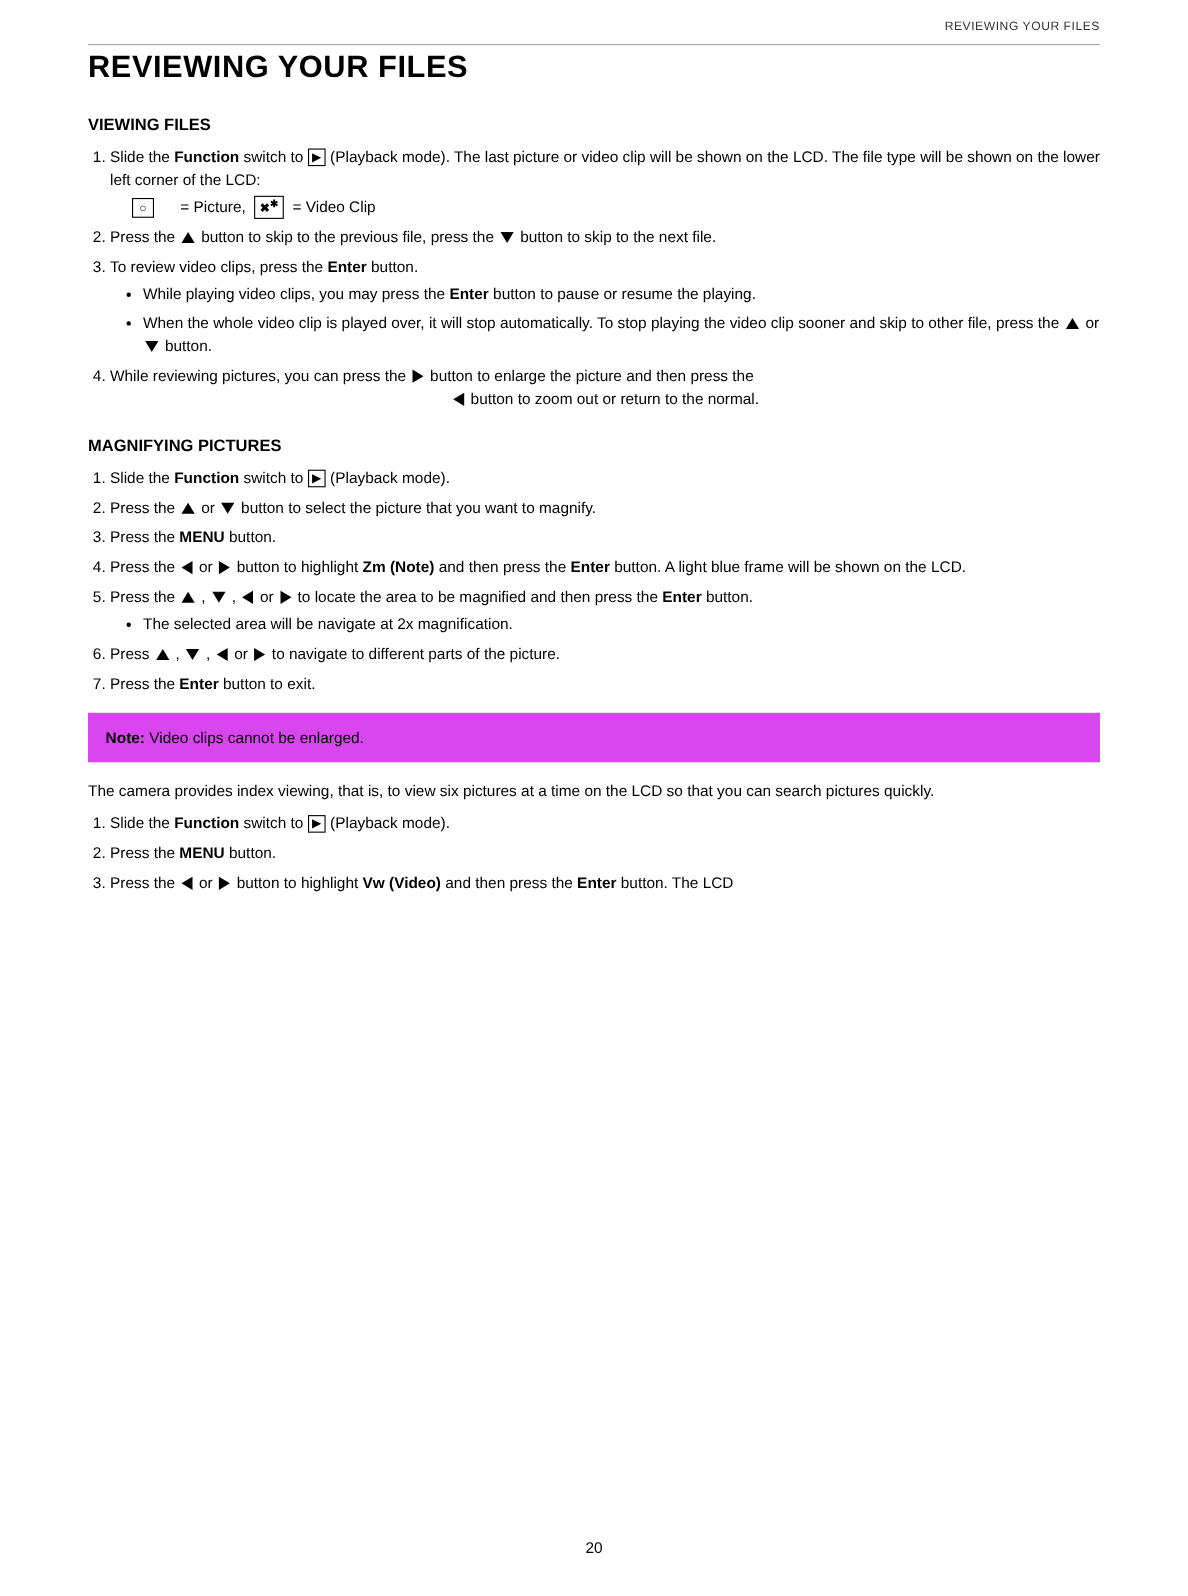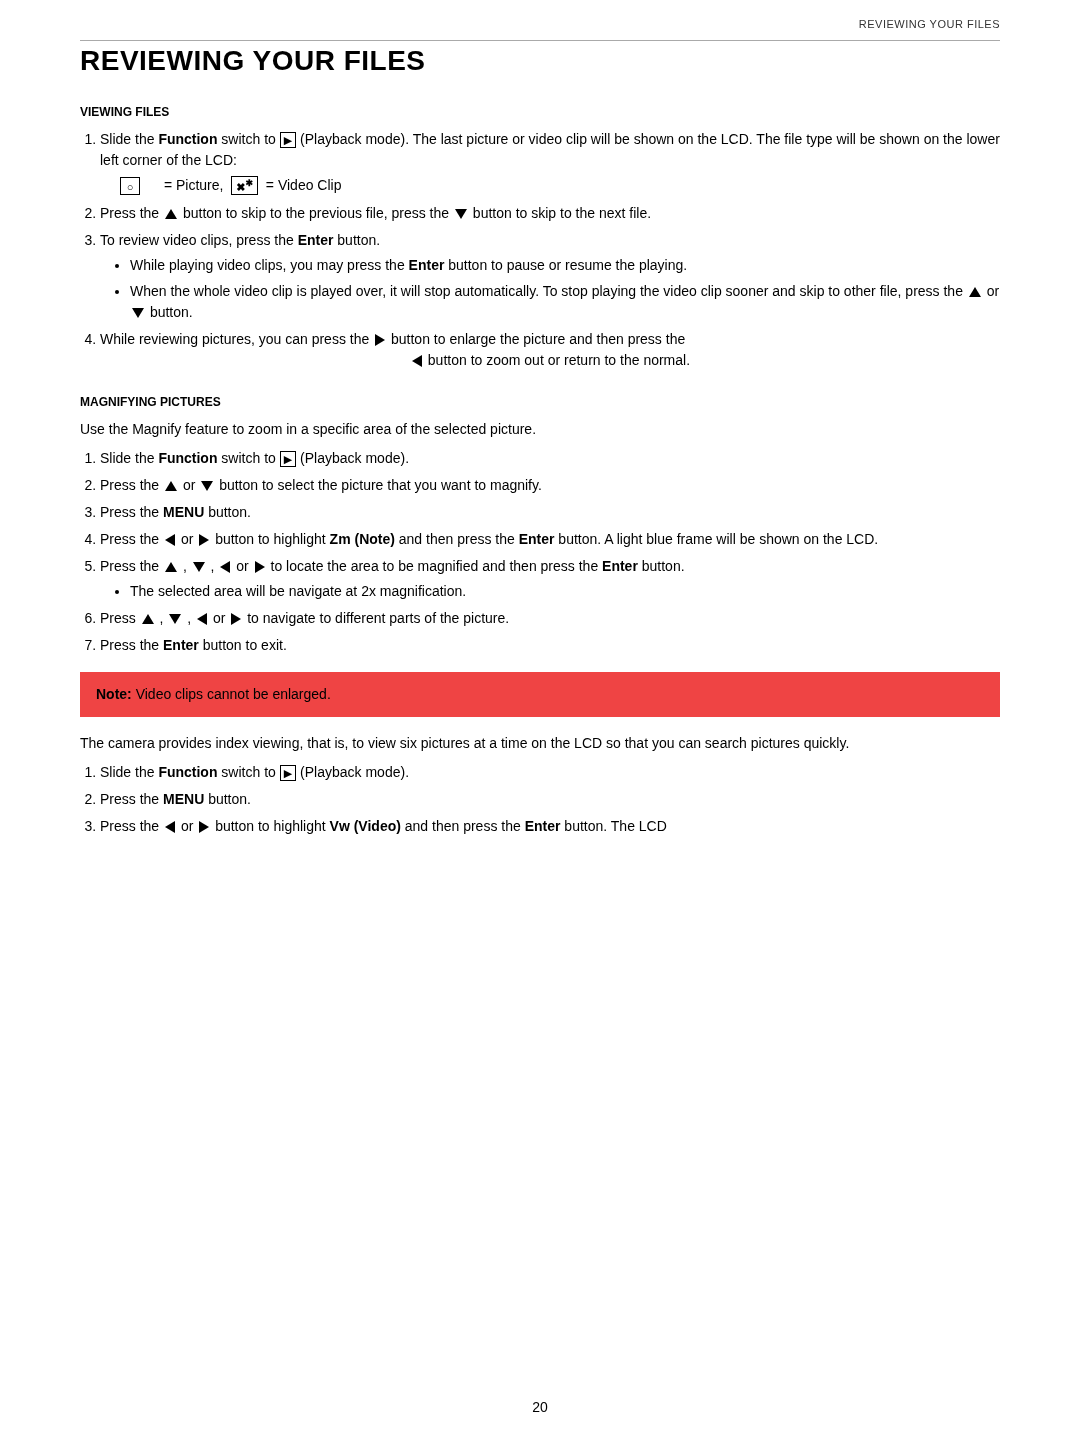--- a/index.html
+++ b/index.html
@@ -14,21 +14,21 @@
       position: relative;
     }
     .page-title {
       font-size: 28px;
       font-weight: 900;
       letter-spacing: 0.5px;
       margin-bottom: 28px;
       text-transform: uppercase;
     }
     .section-title {
-      font-size: 12px;
+      font-size: 15px;
       font-weight: 900;
       text-transform: uppercase;
       margin-bottom: 10px;
       margin-top: 24px;
     }
     .top-right-label {
       position: absolute;
       top: 18px;
       right: 80px;
       font-size: 11px;
@@ -125,21 +125,21 @@
       display: inline-block;
       width: 0;
       height: 0;
       border-top: 6px solid transparent;
       border-bottom: 6px solid transparent;
       border-left: 10px solid #000;
       vertical-align: middle;
       margin: 0 2px;
     }
     .note-box {
-      background: #ef4444;
+      background: #d946ef;
       border: none;
       padding: 12px 16px;
       margin: 16px 0;
       line-height: 1.5;
     }
     .page-number {
       position: absolute;
       bottom: 36px;
       left: 50%;
       transform: translateX(-50%);
@@ -186,21 +186,20 @@
     <li>
       While reviewing pictures, you can press the <span class="tri-right"></span> button to enlarge the picture and then press the
       <br>
       <span class="indent-line" style="display:block; padding-left:0px;text-align:center;"><span class="tri-left"></span> button to zoom out or return to the normal.</span>
     </li>
   </ol>
 </div>
 
 <div>
   <h2 class="section-title">MAGNIFYING PICTURES</h2>
-  <p>Use the Magnify feature to zoom in a specific area of the selected picture.</p>
   <ol>
     <li>
       Slide the <b>Function</b> switch to <span class="icon-playback">▶</span> (Playback mode).
     </li>
     <li>
       Press the <span class="tri-up"></span> or <span class="tri-down"></span> button to select the picture that you want to magnify.
     </li>
     <li>
       Press the <b>MENU</b> button.
     </li>

